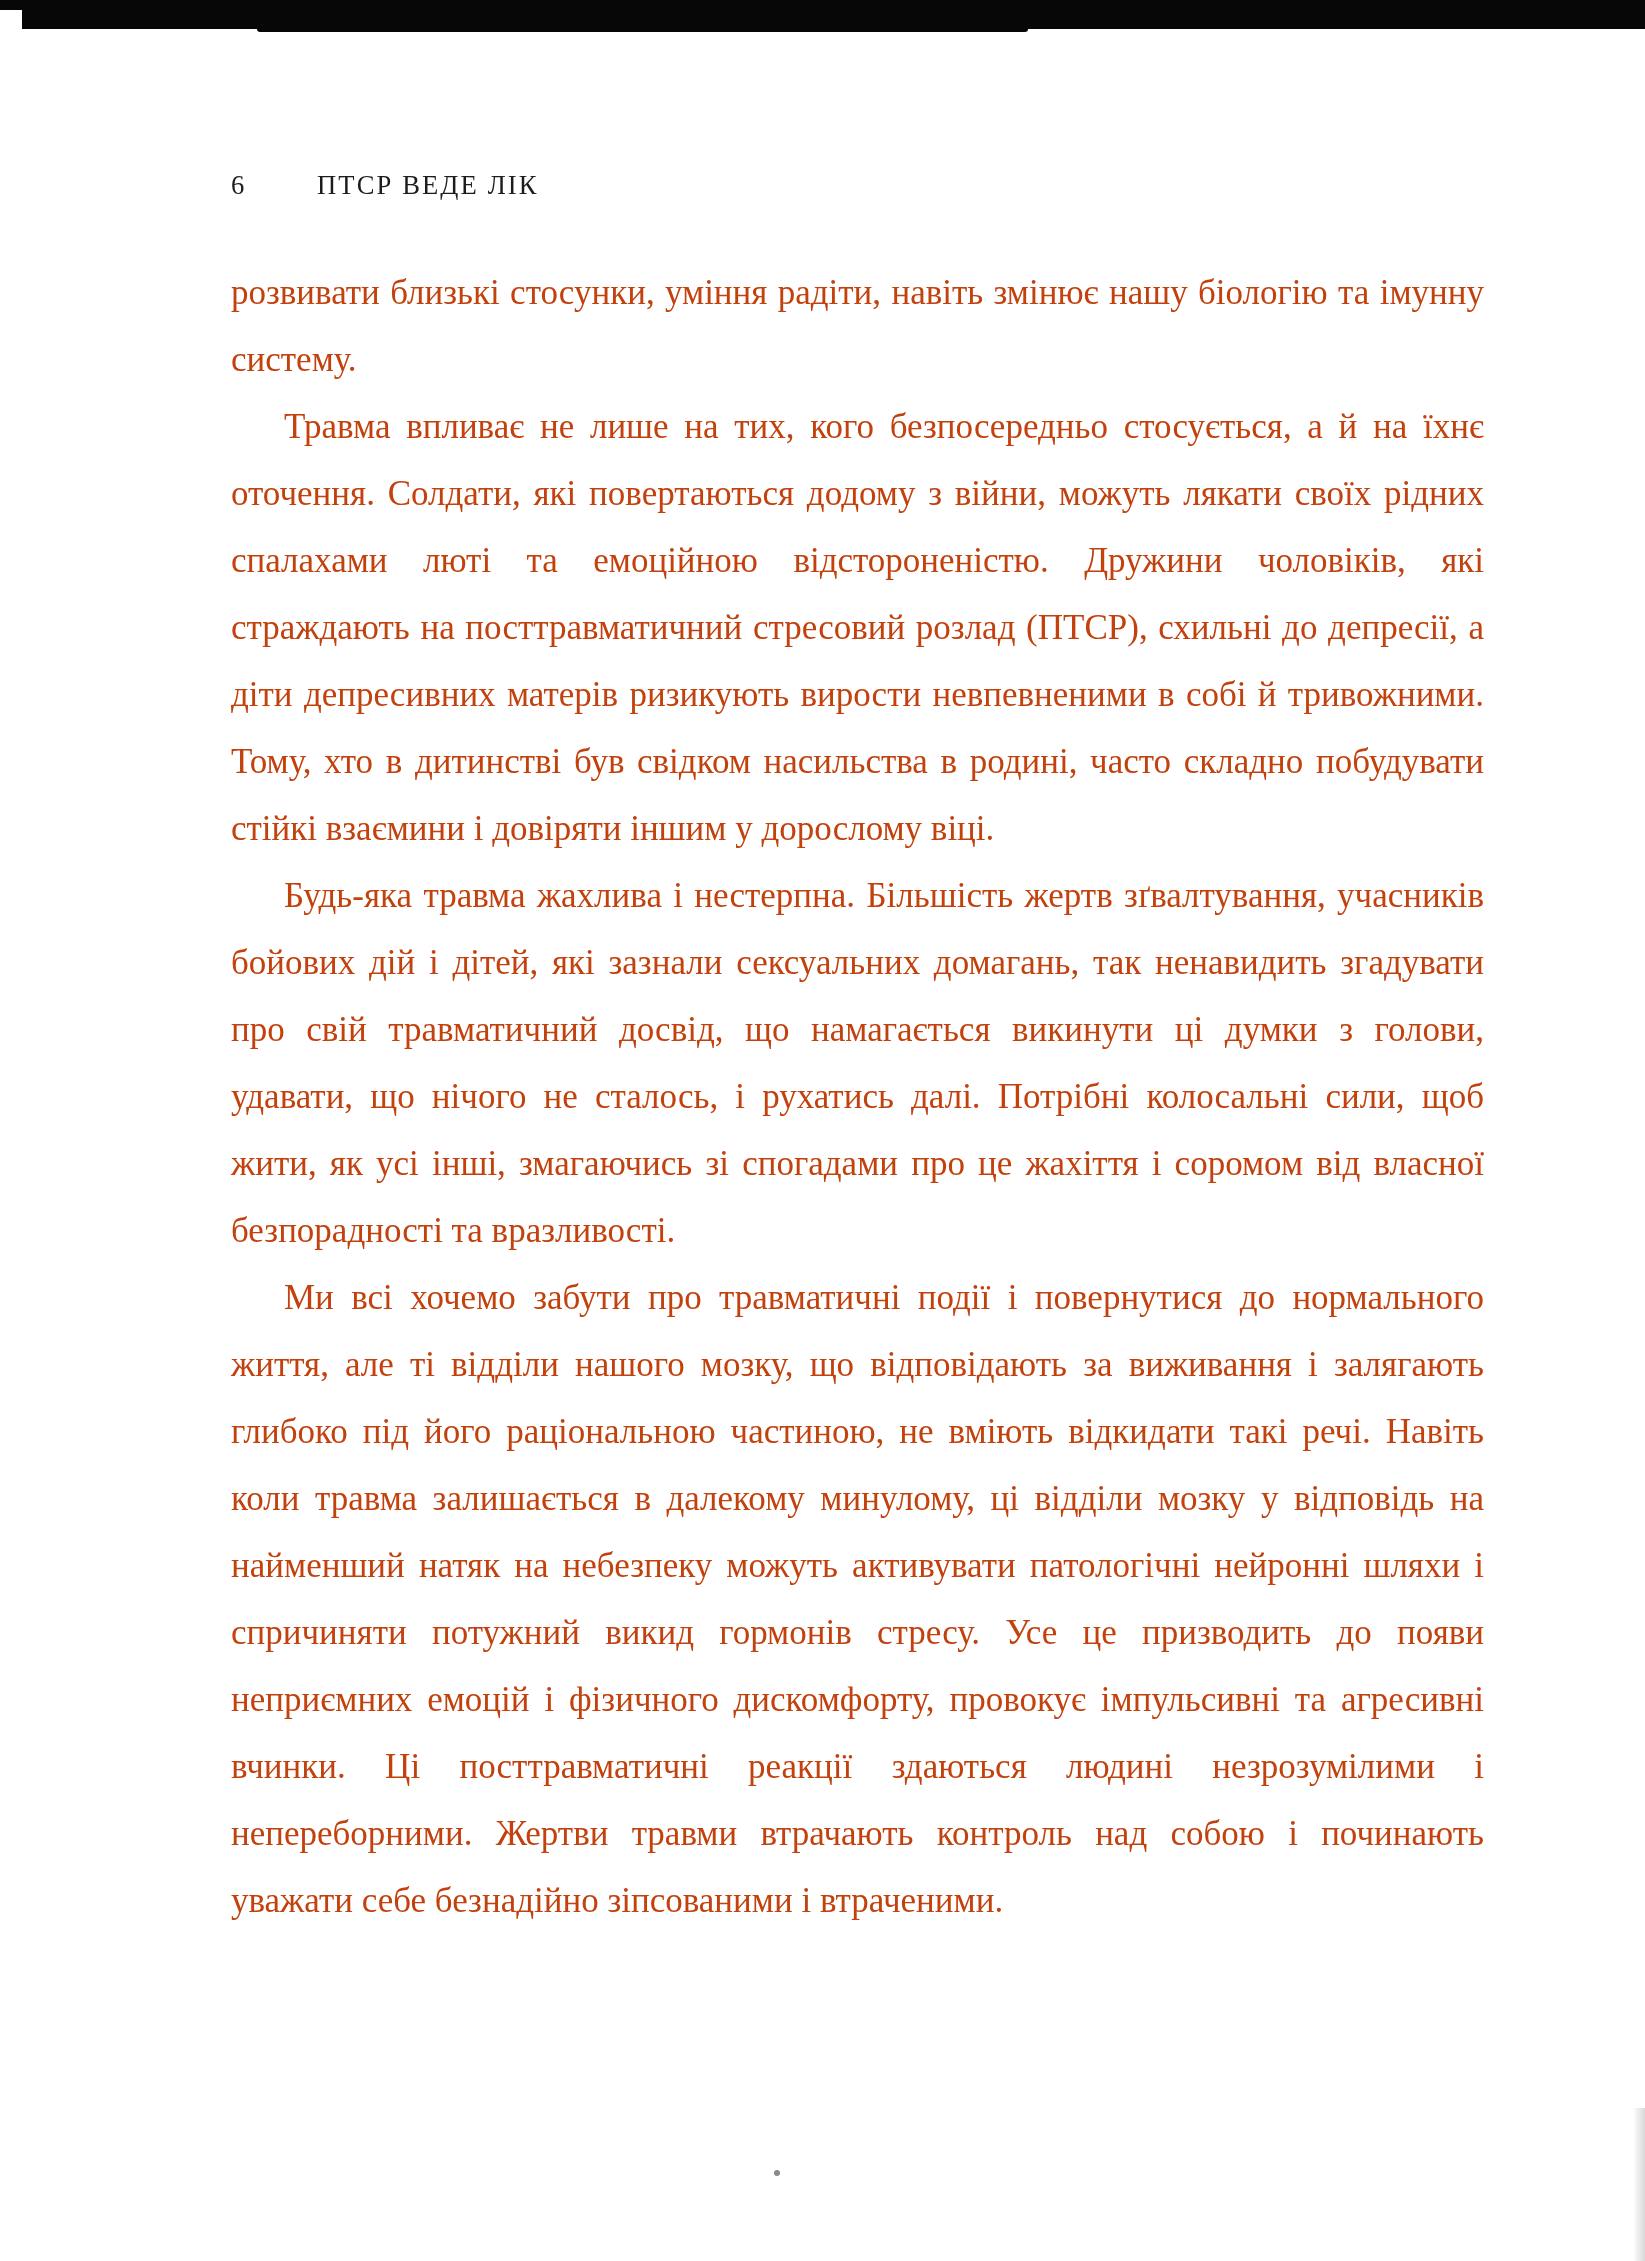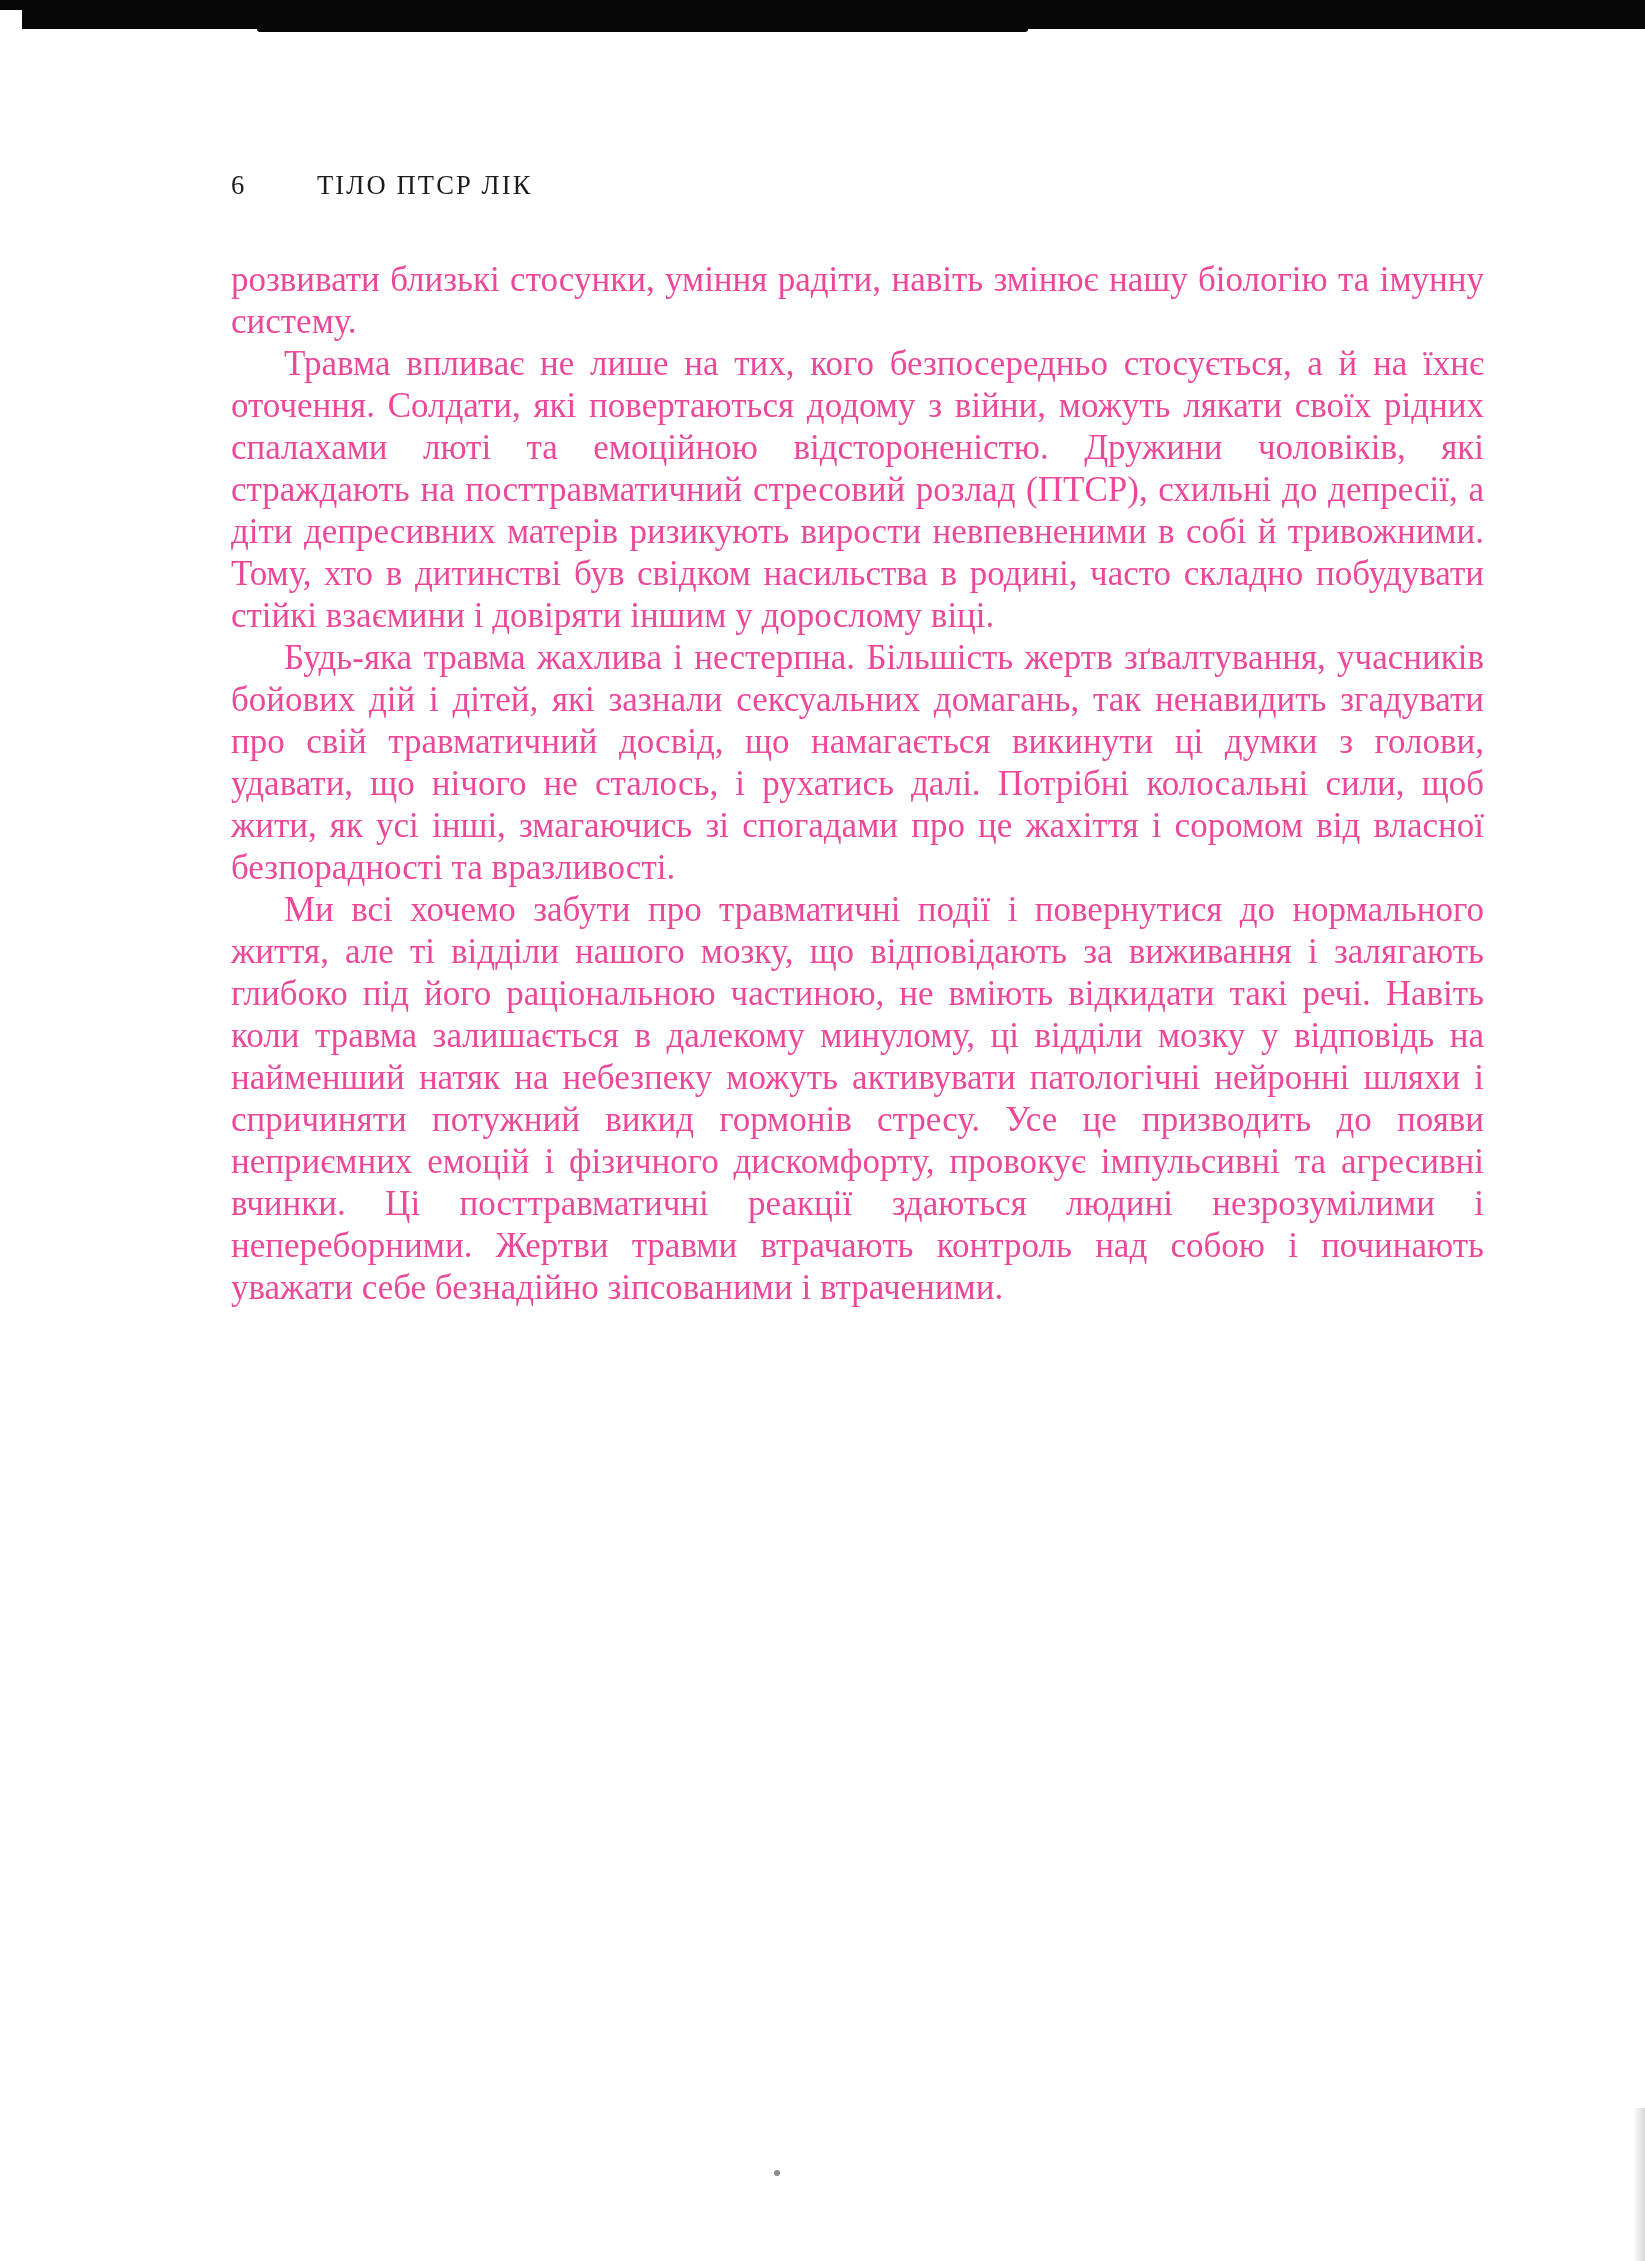--- a/index.html
+++ b/index.html
@@ -61,24 +61,24 @@
   .running-head .page-num {
     width: 86px;
     letter-spacing: 0;
   }
   .running-head .book-title {
     letter-spacing: 2.1px;
   }
 
   .body-text {
     font-size: 35px;
-    line-height: 42px;
+    line-height: 67px;
     text-align: justify;
     text-justify: inter-word;
-    color: #ec4899;
+    color: #c2410c;
   }
   .body-text p {
     margin: 0;
   }
   .body-text p.indent {
     text-indent: 53px;
     font-family: Liberation Serif, serif;
   }
 
   
@@ -104,21 +104,21 @@
 <body>
 
 <div class="scan-bar"></div>
 <div class="scan-bar-notch"></div>
 <div class="scan-bar-lip"></div>
 
 <div class="page-inner">
 
   <div class="running-head">
     <span class="page-num">6</span>
-    <span class="book-title">ТІЛО ПТСР ЛІК</span>
+    <span class="book-title">ПТСР ВЕДЕ ЛІК</span>
   </div>
 
   <div class="body-text">
     <p>розвивати близькі стосунки, уміння радіти, навіть змінює нашу біологію та імунну систему.</p>
     <p class="indent">Травма впливає не лише на тих, кого безпосередньо стосується, а й на їхнє оточення. Солдати, які повертаються додому з війни, можуть лякати своїх рідних спалахами люті та емоційною відстороненістю. Дружини чоловіків, які страждають на посттравматичний стресовий розлад (ПТСР), схильні до депресії, а діти депресивних матерів ризикують вирости невпевненими в собі й тривожними. Тому, хто в дитинстві був свідком насильства в родині, часто складно побудувати стійкі взаємини і довіряти іншим у дорослому віці.</p>
     <p class="indent">Будь-яка травма жахлива і нестерпна. Більшість жертв зґвалтування, учасників бойових дій і дітей, які зазнали сексуальних домагань, так ненавидить згадувати про свій травматичний досвід, що намагається викинути ці думки з голови, удавати, що нічого не сталось, і рухатись далі. Потрібні колосальні сили, щоб жити, як усі інші, змагаючись зі спогадами про це жахіття і соромом від власної безпорадності та вразливості.</p>
     <p class="indent">Ми всі хочемо забути про травматичні події і повернутися до нормального життя, але ті відділи нашого мозку, що відповідають за виживання і залягають глибоко під його раціональною частиною, не вміють відкидати такі речі. Навіть коли травма залишається в далекому минулому, ці відділи мозку у відповідь на найменший натяк на небезпеку можуть активувати патологічні нейронні шляхи і спричиняти потужний викид гормонів стресу. Усе це призводить до появи неприємних емоцій і фізичного дискомфорту, провокує імпульсивні та агресивні вчинки. Ці посттравматичні реакції здаються людині незрозумілими і непереборними. Жертви травми втрачають контроль над собою і починають уважати себе безнадійно зіпсованими і втраченими.</p>
   </div>
 
 </div>

